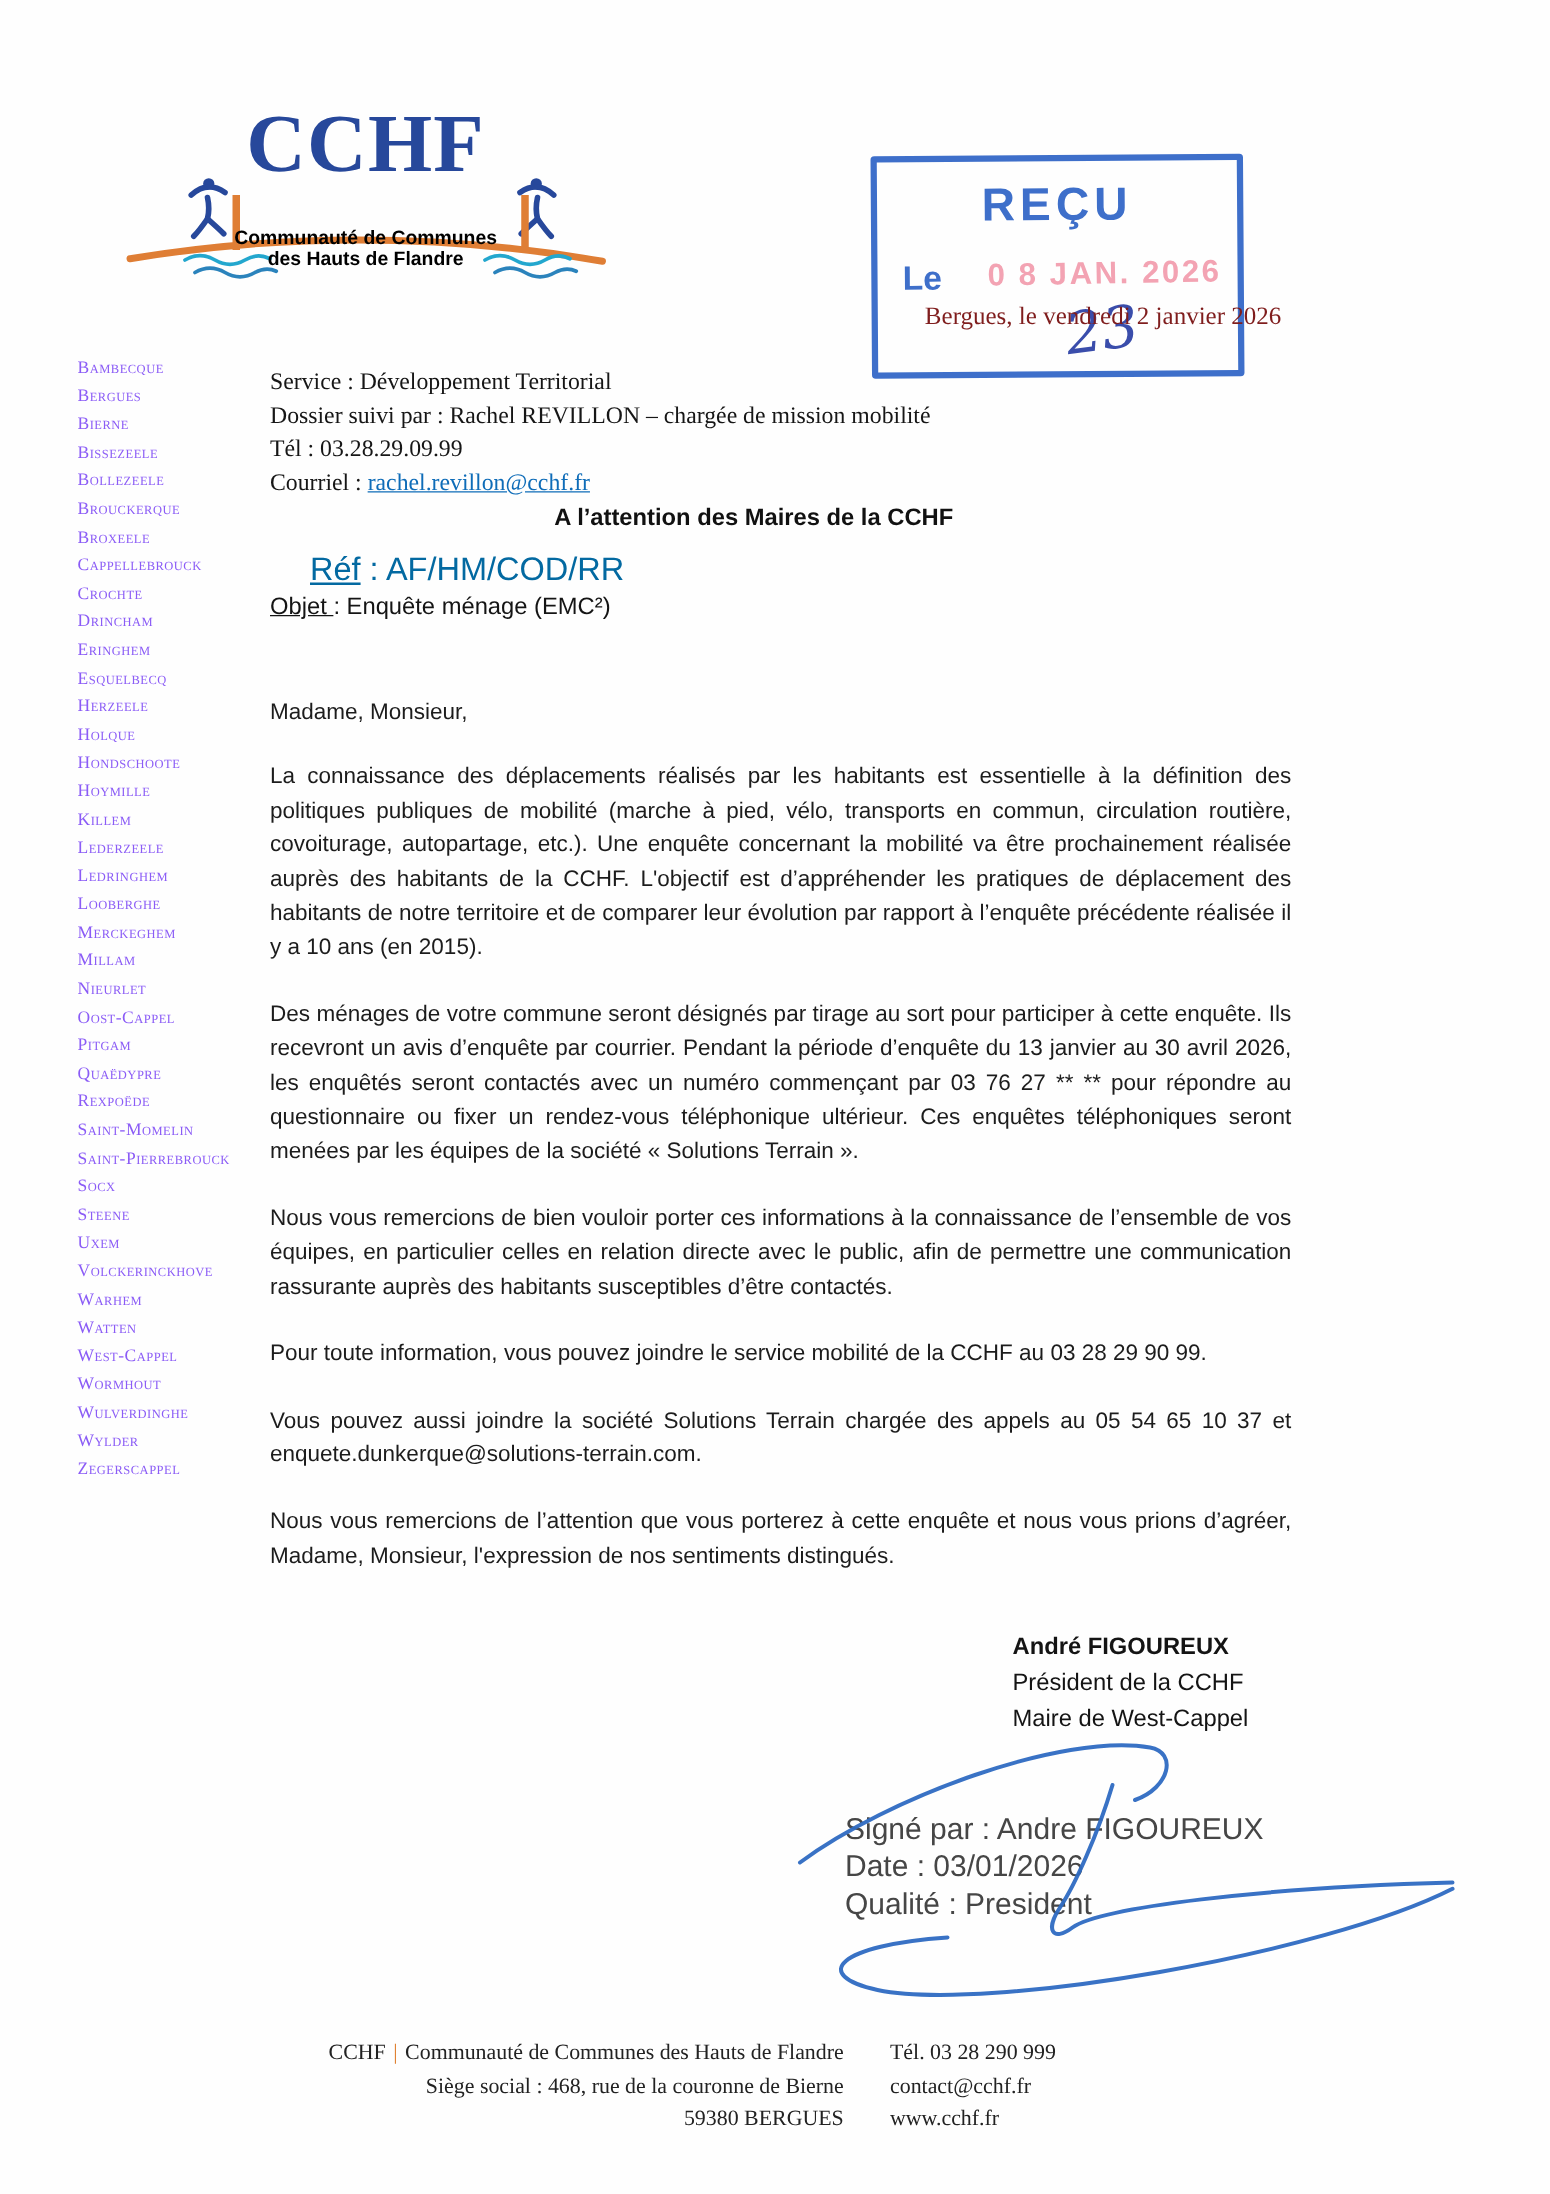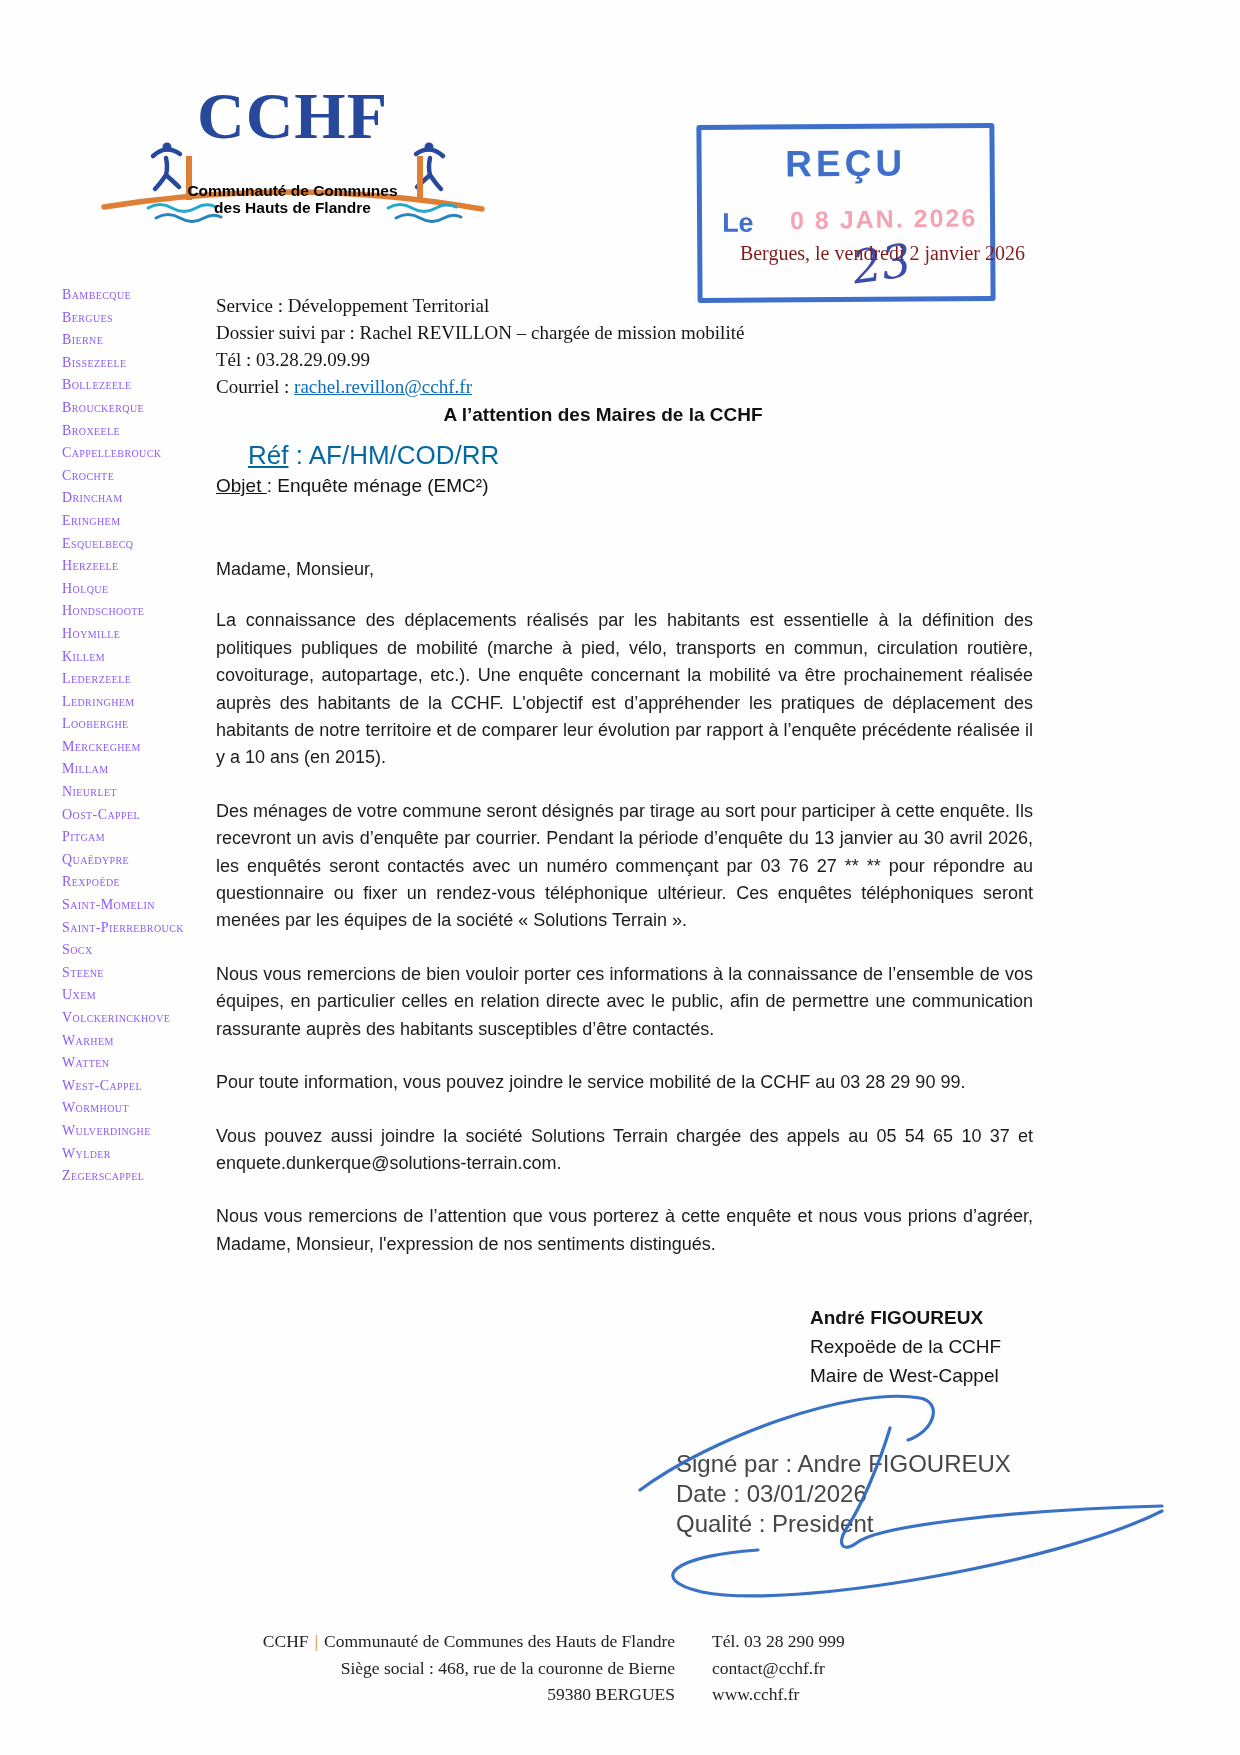--- a/index.html
+++ b/index.html
@@ -186,21 +186,21 @@
         <p class="bodyp">Des ménages de votre commune seront désignés par tirage au sort pour participer à cette enquête. Ils recevront un avis d’enquête par courrier. Pendant la période d’enquête du 13 janvier au 30 avril 2026, les enquêtés seront contactés avec un numéro commençant par 03 76 27 ** ** pour répondre au questionnaire ou fixer un rendez-vous téléphonique ultérieur. Ces enquêtes téléphoniques seront menées par les équipes de la société « Solutions Terrain ».</p>
         <p class="bodyp">Nous vous remercions de bien vouloir porter ces informations à la connaissance de l’ensemble de vos équipes, en particulier celles en relation directe avec le public, afin de permettre une communication rassurante auprès des habitants susceptibles d’être contactés.</p>
         <p class="bodyp">Pour toute information, vous pouvez joindre le service mobilité de la CCHF au 03 28 29 90 99.</p>
         <p class="bodyp">Vous pouvez aussi joindre la société Solutions Terrain chargée des appels au 05 54 65 10 37 et enquete.dunkerque@solutions-terrain.com.</p>
         <p class="bodyp">Nous vous remercions de l’attention que vous porterez à cette enquête et nous vous prions d’agréer, Madame, Monsieur, l'expression de nos sentiments distingués.</p>
       </div>
   </div>
 
   <div class="signatory">
     <div class="name">André FIGOUREUX</div>
-    <div>Rexpoëde de la CCHF</div>
+    <div>Président de la CCHF</div>
     <div>Maire de West-Cappel</div>
   </div>
 
   <div class="esig">
     <div>Signé par : Andre FIGOUREUX</div>
     <div>Date : 03/01/2026</div>
     <div>Qualité : President</div>
   </div>
 
   <svg class="scribble" viewBox="0 0 600 265">

